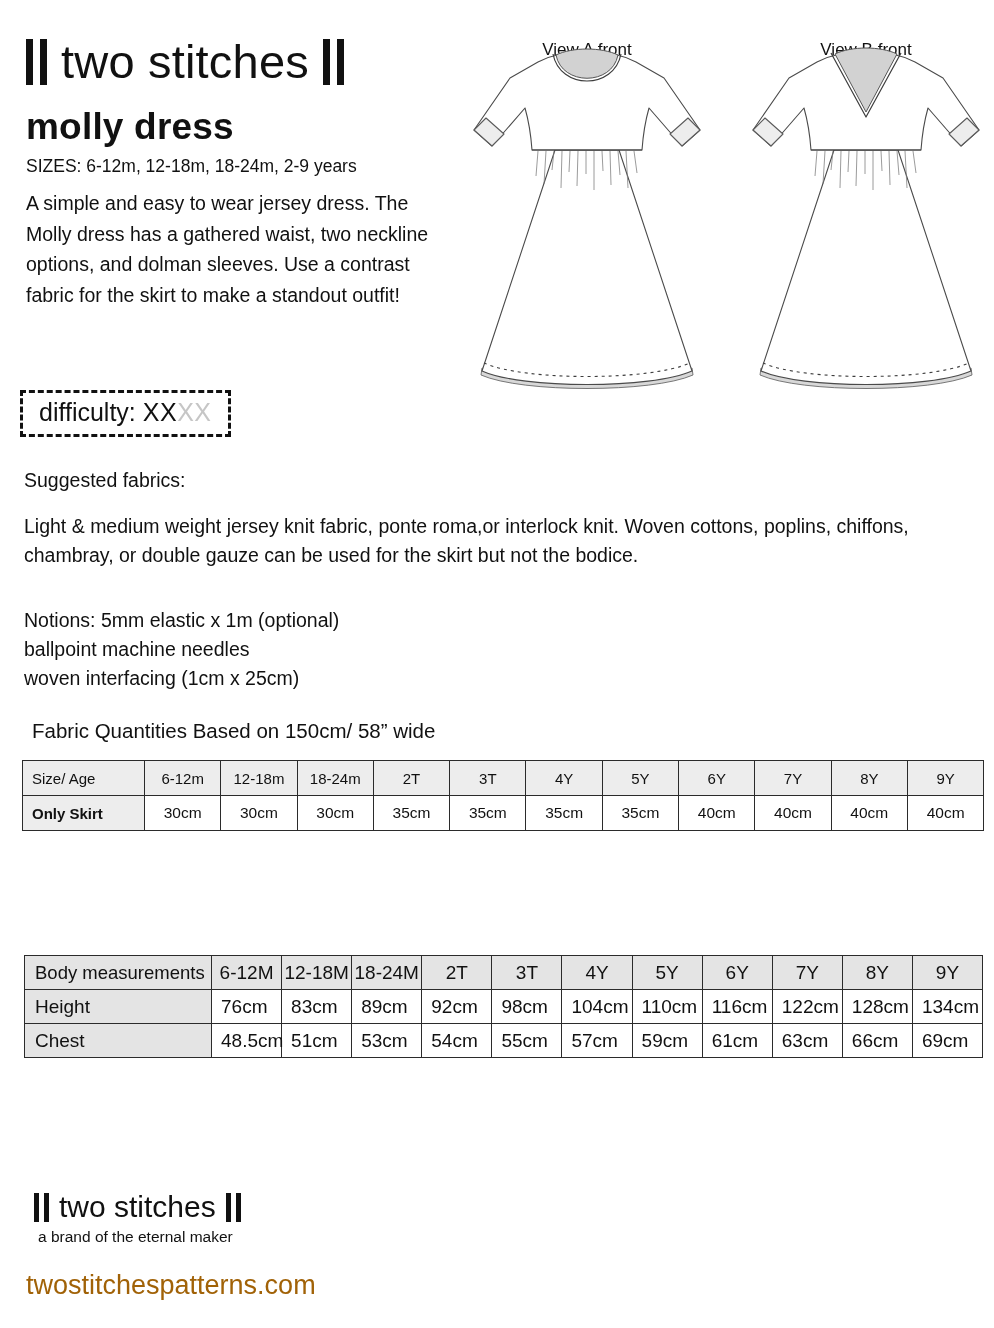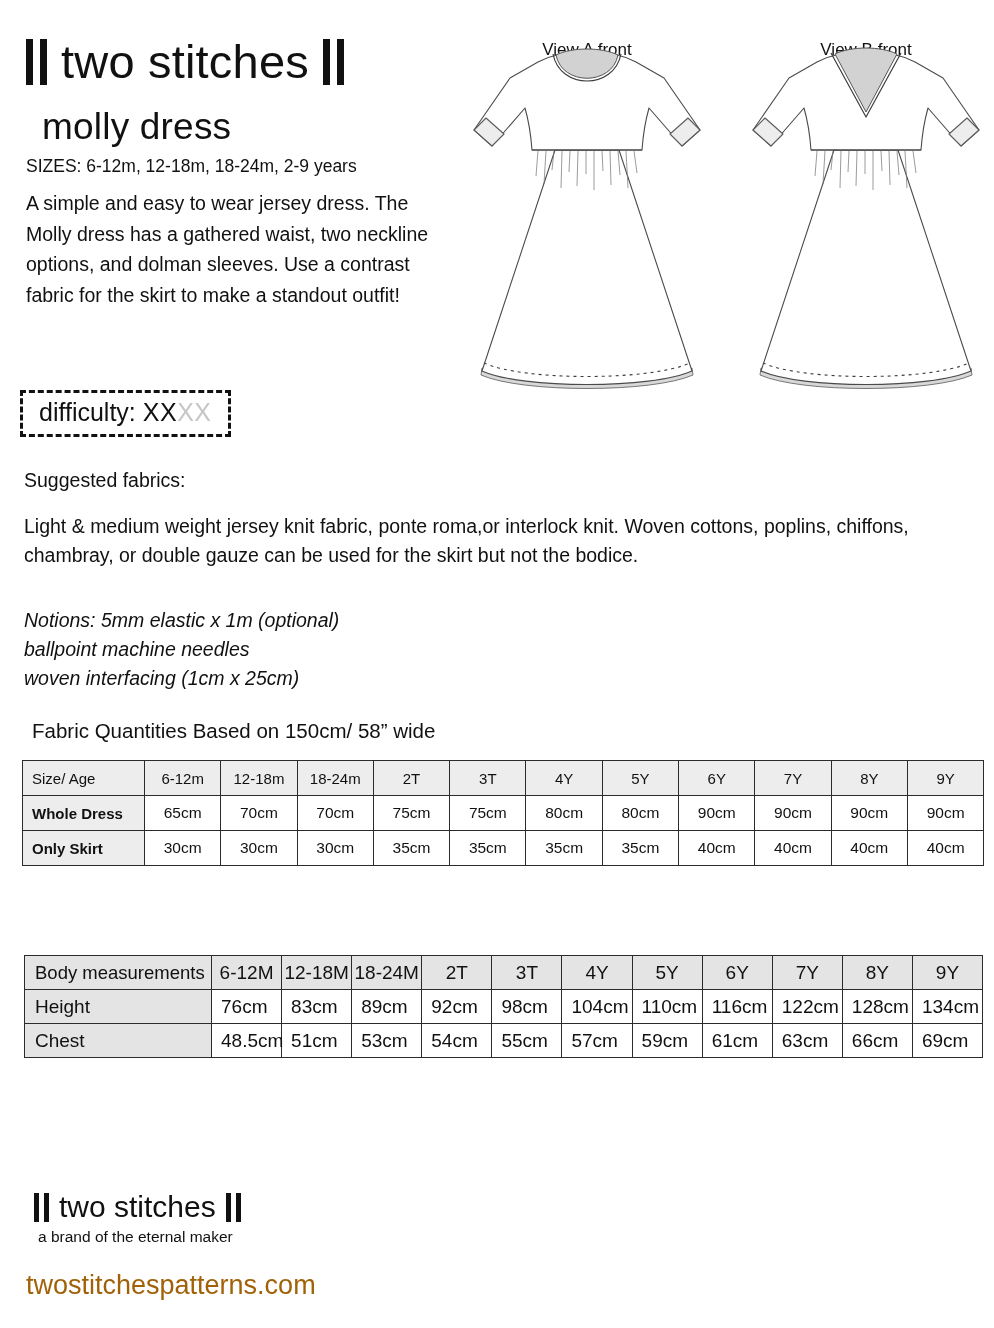--- a/index.html
+++ b/index.html
@@ -49,25 +49,24 @@
     line-height: 1;
     white-space: nowrap;
     color: #111;
   }
 
   .pattern-title {
     position: absolute;
     left: 26px;
     top: 108px;
     font-size: 37px;
-    font-weight: 400;
+    font-weight: 700;
     letter-spacing: 0.2px;
     line-height: 1;
     color: #111;
-    margin-left: 16px;
   }
   .sizes-line {
     position: absolute;
     left: 26px;
     top: 156px;
     font-size: 17.5px;
     font-weight: 400;
     line-height: 1.2;
     color: #111;
   }
@@ -111,21 +110,21 @@
   
   .block-text {
     position: absolute;
     font-size: 19.5px;
     font-weight: 300;
     line-height: 29px;
     color: #111;
   }
   #suggested-fabrics-heading { left: 24px; top: 466px; }
   #fabrics-body { left: 24px; top: 512px; width: 950px; }
-  #notions-block { left: 24px; top: 606px; width: 520px; white-space: pre-line; font-style: italic; }
+  #notions-block { left: 24px; top: 606px; width: 520px; white-space: pre-line; }
   #fabric-qty-heading {
     left: 32px; top: 716px;
     font-size: 20.5px;
   }
 
   
   .data-table {
     position: absolute;
     border-collapse: collapse;
     table-layout: fixed;
@@ -311,34 +310,20 @@
         <th>3T</th>
         <th>4Y</th>
         <th>5Y</th>
         <th>6Y</th>
         <th>7Y</th>
         <th>8Y</th>
         <th>9Y</th>
       </tr>
   </thead>
   <tbody id="tbody-fq">
-      <tr>
-        <td class="rowhead">Whole Dress</td>
-        <td class="val">65cm</td>
-        <td class="val">70cm</td>
-        <td class="val">70cm</td>
-        <td class="val">75cm</td>
-        <td class="val">75cm</td>
-        <td class="val">80cm</td>
-        <td class="val">80cm</td>
-        <td class="val">90cm</td>
-        <td class="val">90cm</td>
-        <td class="val">90cm</td>
-        <td class="val">90cm</td>
-      </tr>
       <tr>
         <td class="rowhead">Only Skirt</td>
         <td class="val">30cm</td>
         <td class="val">30cm</td>
         <td class="val">30cm</td>
         <td class="val">35cm</td>
         <td class="val">35cm</td>
         <td class="val">35cm</td>
         <td class="val">35cm</td>
         <td class="val">40cm</td>

